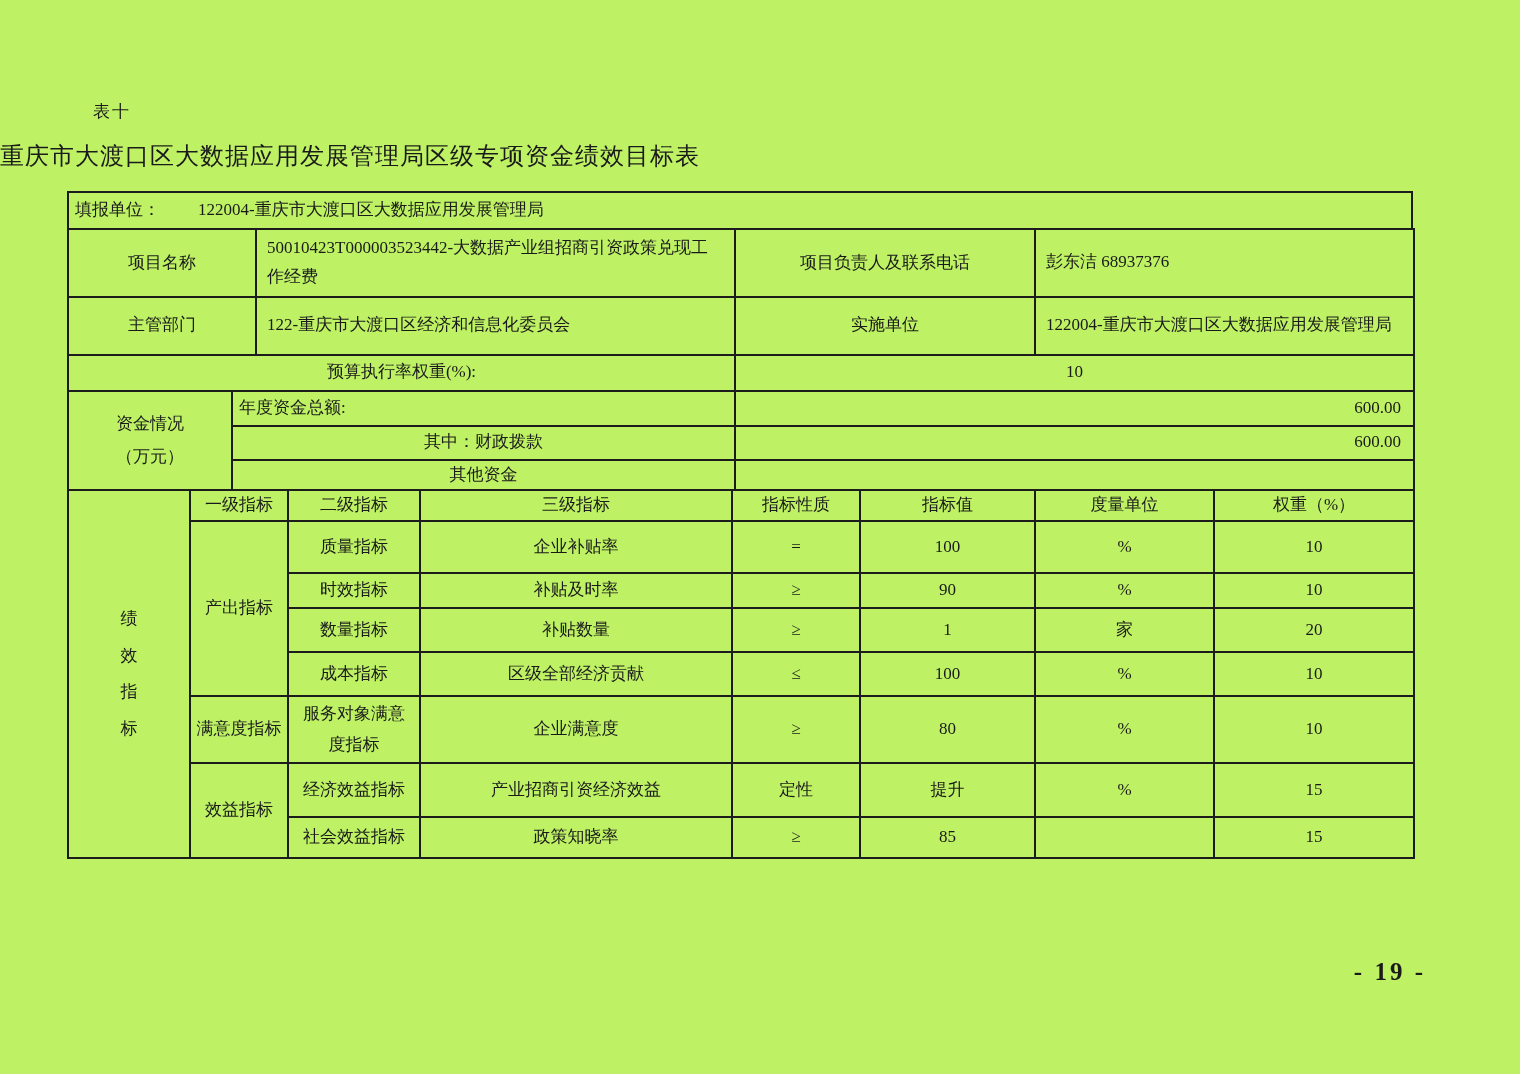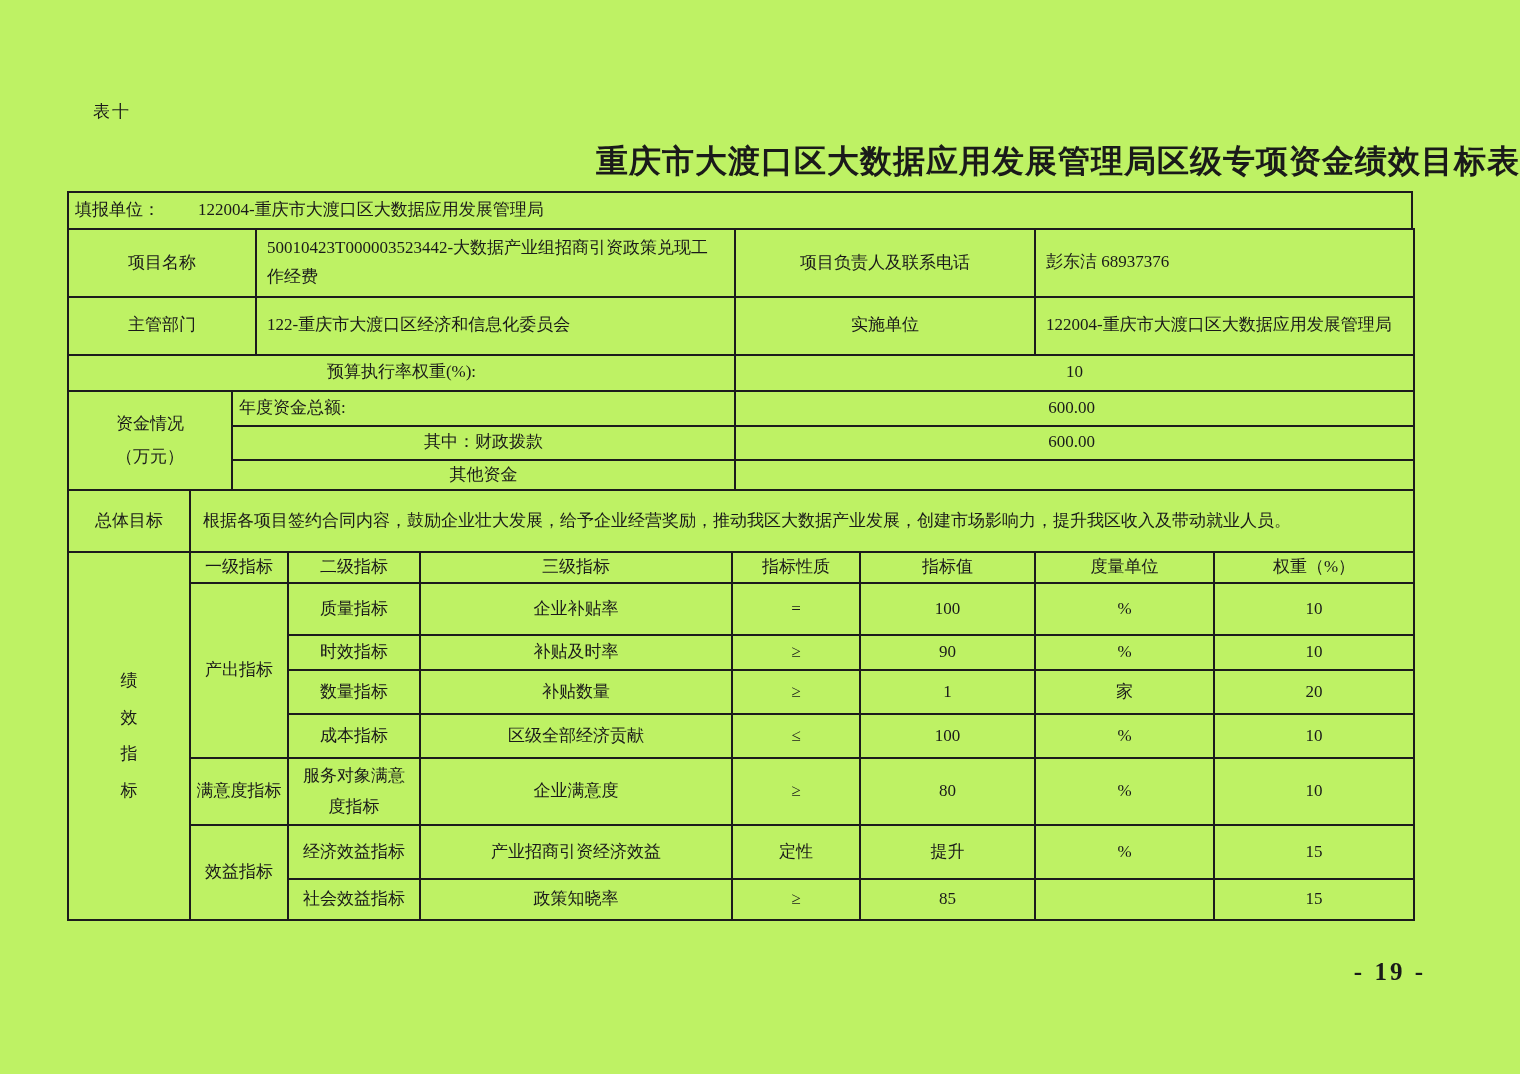--- a/index.html
+++ b/index.html
@@ -11,37 +11,37 @@
     font-family: "Liberation Serif", serif;
     color: #1a1a1a;
     overflow: hidden;
   }
   .sheet-label {
     position: absolute; left: 93px; top: 100px;
     font-size: 17px; letter-spacing: 2px;
   }
   .doc-title {
     position: absolute; left: 0; top: 140px; width: 100%;
-    text-align: right; font-size: 32px; font-weight: bold;
+    text-align: left; font-size: 24px; font-weight: normal;
     letter-spacing: 1px;
   }
   .table-stack { position: absolute; left: 67px; top: 191px; width: 1346px; }
   table {
     border-collapse: collapse; table-layout: fixed; width: 1346px;
   }
   table + table { margin-top: -2px; }
   td {
     border: 2px solid #1c1c1c;
     font-size: 17px; line-height: 1.45;
     text-align: center; vertical-align: middle;
     padding: 2px 6px;
     word-break: break-all;
   }
   .al { text-align: left; }
-  .ar { text-align: center; padding-right: 12px; }
+  .ar { text-align: right; padding-right: 12px; }
   .wrap-left { text-align: left; padding: 4px 10px; line-height: 1.7; }
   .goal-text { text-align: left; padding: 5px 12px; line-height: 1.8; }
   .prewrap { white-space: pre-line; line-height: 1.9; }
   .vtext {
     width: 1.25em; margin: 0 auto; line-height: 2.15;
     word-break: break-all; text-align: center;
   }
   .report-value { margin-left: 38px; }
   .lv1-cell { padding: 2px 5px; }
   .lv2-cell { padding: 2px 8px; line-height: 1.8; }
@@ -123,32 +123,20 @@
         <td>其中：财政拨款</td>
         <td class="ar">600.00</td>
       </tr>
       <tr style="height:22px;">
         <td>其他资金</td>
         <td class="ar"></td>
       </tr>
     </tbody>
       </table>
 
-    <table>
-      <colgroup>
-          <col style="width:122px">
-          <col style="width:1224px">
-        </colgroup>
-      <tbody>
-          <tr style="height:62px;">
-        <td>总体目标</td>
-        <td class="goal-text">根据各项目签约合同内容，鼓励企业壮大发展，给予企业经营奖励，推动我区大数据产业发展，创建市场影响力，提升我区收入及带动就业人员。</td>
-      </tr>
-    </tbody>
-      </table>
 
     <table>
       <colgroup>
         <col style="width:122px">
           <col style="width:98px">
           <col style="width:132px">
           <col style="width:312px">
         <col style="width:128px">
           <col style="width:175px">
           <col style="width:179px">

